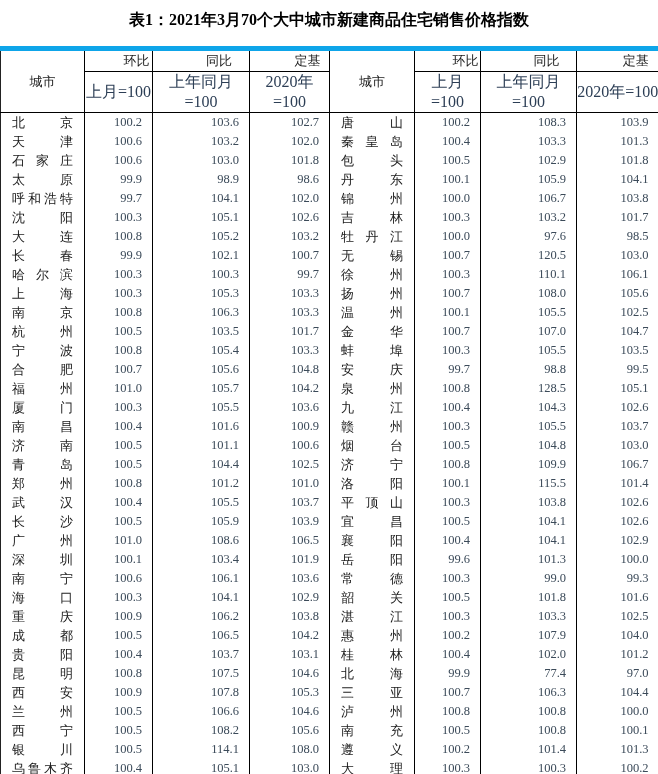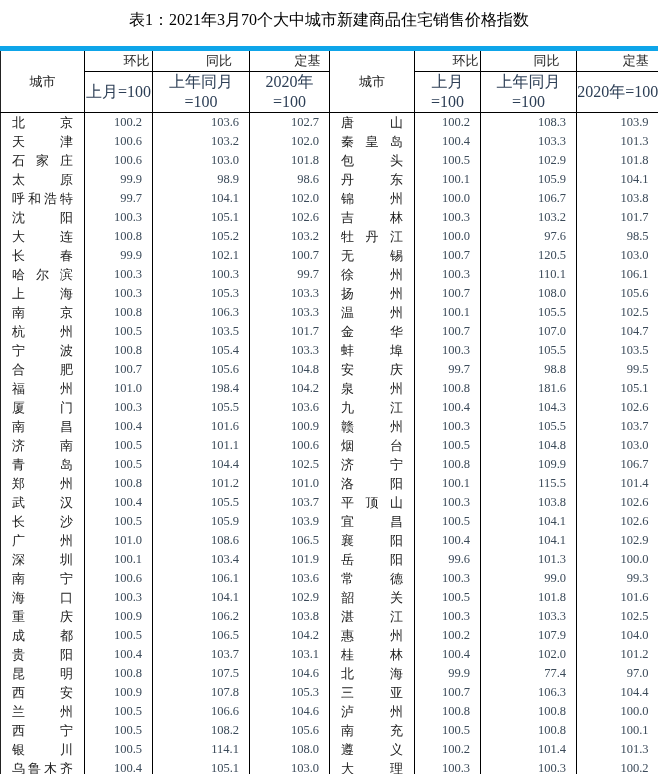--- a/index.html
+++ b/index.html
@@ -2,21 +2,21 @@
 <html><head>
 <meta charset="utf-8">
 <style>
   html,body{margin:0;padding:0;background:#ffffff;}
   body{
     width:658px;height:774px;overflow:hidden;
     font-family:"Liberation Serif","DejaVu Serif",serif;
     color:#1a1a1a;
   }
   .title{
-    text-align:center;font-weight:normal;font-size:16px;
+    text-align:center;font-weight:bold;font-size:16px;
     padding:7px 0 0 0;height:39px;line-height:26px;color:#000;
   }
   table{
     border-collapse:collapse;table-layout:fixed;width:658px;
     border-top:5px solid #0ea5e9;
     border-bottom:2px solid #000;
     border-left:1px solid #222;
   }
   thead{border-bottom:1px solid #000;}
   th{font-weight:normal;padding:0;}
@@ -218,25 +218,25 @@
     <td class="num">105.6</td>
     <td class="num">104.8</td>
     <td class="city">安庆</td>
     <td class="num">99.7</td>
     <td class="num">98.8</td>
     <td class="num last">99.5</td>
   </tr>
       <tr>
     <td class="city">福州</td>
     <td class="num">101.0</td>
-    <td class="num">198.4</td>
+    <td class="num">105.7</td>
     <td class="num">104.2</td>
     <td class="city">泉州</td>
     <td class="num">100.8</td>
-    <td class="num">181.6</td>
+    <td class="num">128.5</td>
     <td class="num last">105.1</td>
   </tr>
       <tr>
     <td class="city">厦门</td>
     <td class="num">100.3</td>
     <td class="num">105.5</td>
     <td class="num">103.6</td>
     <td class="city">九江</td>
     <td class="num">100.4</td>
     <td class="num">104.3</td>

